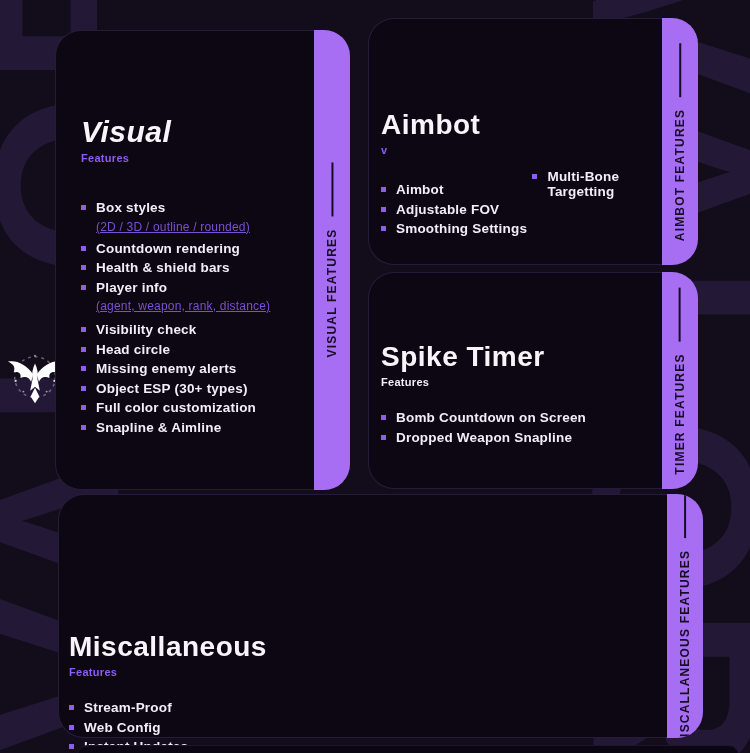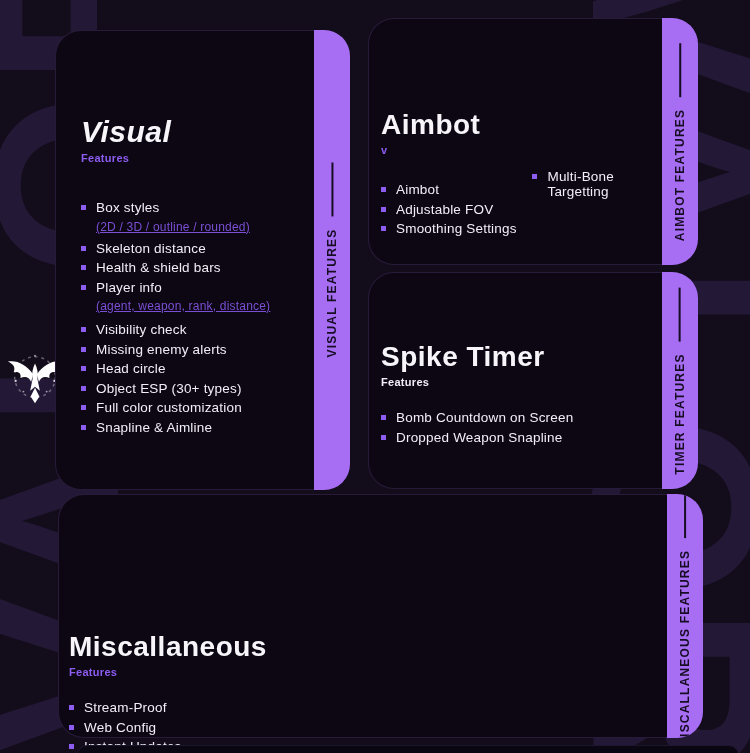--- a/index.html
+++ b/index.html
@@ -48,21 +48,21 @@
   }
   .tab-line{width:54px;height:2px;background:#170d23;flex:none;}
   
   .card-body{position:absolute;left:0;top:0;right:36px;bottom:0;}
   .title{color:#f7f5fa;font-weight:bold;letter-spacing:0.5px;}
   .subtitle{font-weight:bold;font-size:11px;letter-spacing:0.3px;margin-top:3px;}
   .subtitle.purple{color:#8d5cf0;}
   .subtitle.white{color:#f2eef8;}
   .feat-item{
     display:flex;align-items:center;gap:10px;
-    color:#f2eef8;font-size:13.5px;font-weight:normal;letter-spacing:0.2px;
+    color:#f2eef8;font-size:13.5px;font-weight:bold;letter-spacing:0.2px;
     margin-bottom:4.5px;
   }
   .bullet{width:5px;height:5px;background:#8d5cf0;flex:none;}
   .feat-note{
     color:#7b4fd4;font-size:12px;font-weight:normal;letter-spacing:0.2px;
     margin:0 0 7px 15px;
     text-decoration:underline;
   }
   .group-gap{margin-top:9px;}
   
@@ -109,42 +109,42 @@
     <div class="title">Visual</div>
     <div class="subtitle purple">Features</div>
     <div class="list">
       <div class="feat-item">
           <span class="bullet"></span>
           <span>Box styles</span>
         </div>
       <div class="feat-note">(2D / 3D / outline / rounded)</div>
       <div class="feat-item">
           <span class="bullet"></span>
-          <span>Skeleton distance</span>
+          <span>Countdown rendering</span>
         </div>
       <div class="feat-item">
           <span class="bullet"></span>
           <span>Health &amp; shield bars</span>
         </div>
       <div class="feat-item">
           <span class="bullet"></span>
           <span>Player info</span>
         </div>
       <div class="feat-note">(agent, weapon, rank, distance)</div>
       <div class="feat-item group-gap">
           <span class="bullet"></span>
           <span>Visibility check</span>
         </div>
       <div class="feat-item">
           <span class="bullet"></span>
+          <span>Head circle</span>
+        </div>
+      <div class="feat-item">
+          <span class="bullet"></span>
           <span>Missing enemy alerts</span>
-        </div>
-      <div class="feat-item">
-          <span class="bullet"></span>
-          <span>Head circle</span>
         </div>
       <div class="feat-item">
           <span class="bullet"></span>
           <span>Object ESP (30+ types)</span>
         </div>
       <div class="feat-item">
           <span class="bullet"></span>
           <span>Full color customization</span>
         </div>
       <div class="feat-item">

